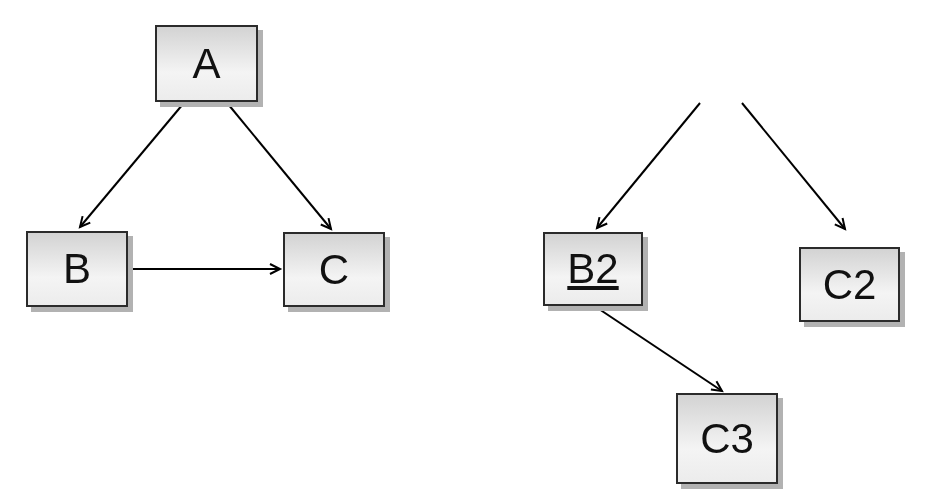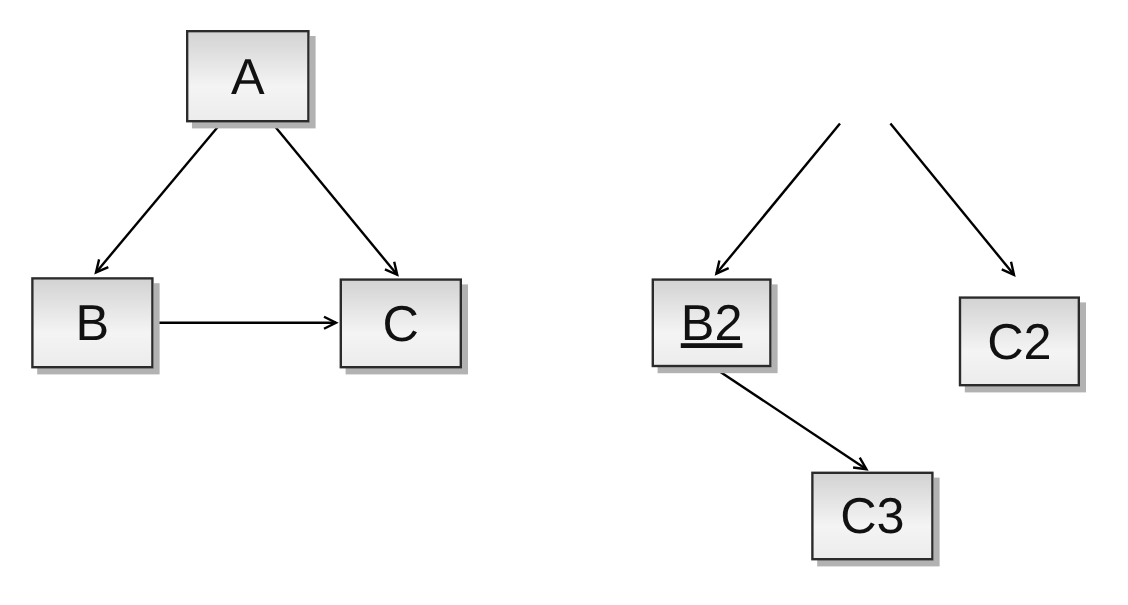--- a/index.html
+++ b/index.html
@@ -73,14 +73,14 @@
       <line x1="130" y1="269" x2="280" y2="269" class="edge" marker-end="url(#arrowhead)"></line>
       <line x1="700" y1="103" x2="597" y2="228" class="edge" marker-end="url(#arrowhead)"></line>
       <line x1="742" y1="103" x2="845" y2="229" class="edge" marker-end="url(#arrowhead)"></line>
       <line x1="596" y1="307" x2="722" y2="391" class="edge" marker-end="url(#arrowhead)"></line>
     </svg>
 <div class="node" style="left: 155px; top: 25px; width: 103px; height: 77px;">A</div>
     <div class="node" style="left: 26px; top: 231px; width: 102px; height: 76px;">B</div>
     <div class="node" style="left: 283px; top: 232px; width: 102px; height: 75px;">C</div>
     <div class="node" style="left: 543px; top: 232px; width: 100px; height: 74px; text-decoration: underline;">B2</div>
     <div class="node" style="left: 799px; top: 231px; width: 101px; height: 75px; margin-top: 16px;">C2</div>
-    <div class="node" style="left: 676px; top: 393px; width: 102px; height: 74px;">C3</div>
+    <div class="node" style="left: 676px; top: 393px; width: 102px; height: 91px;">C3</div>
   </div>
 
 </body></html>

